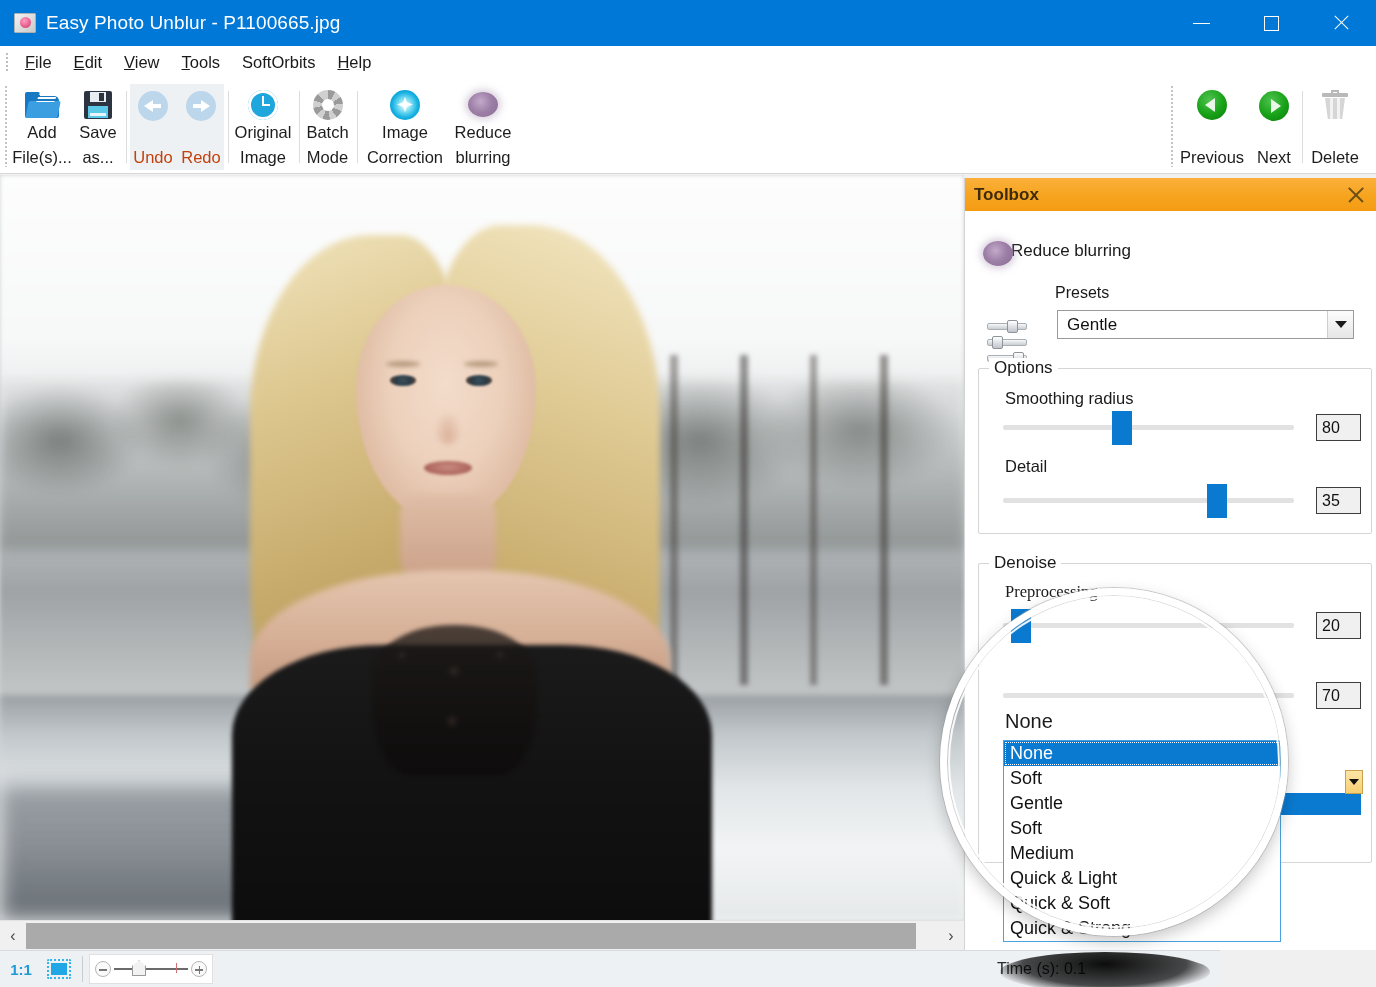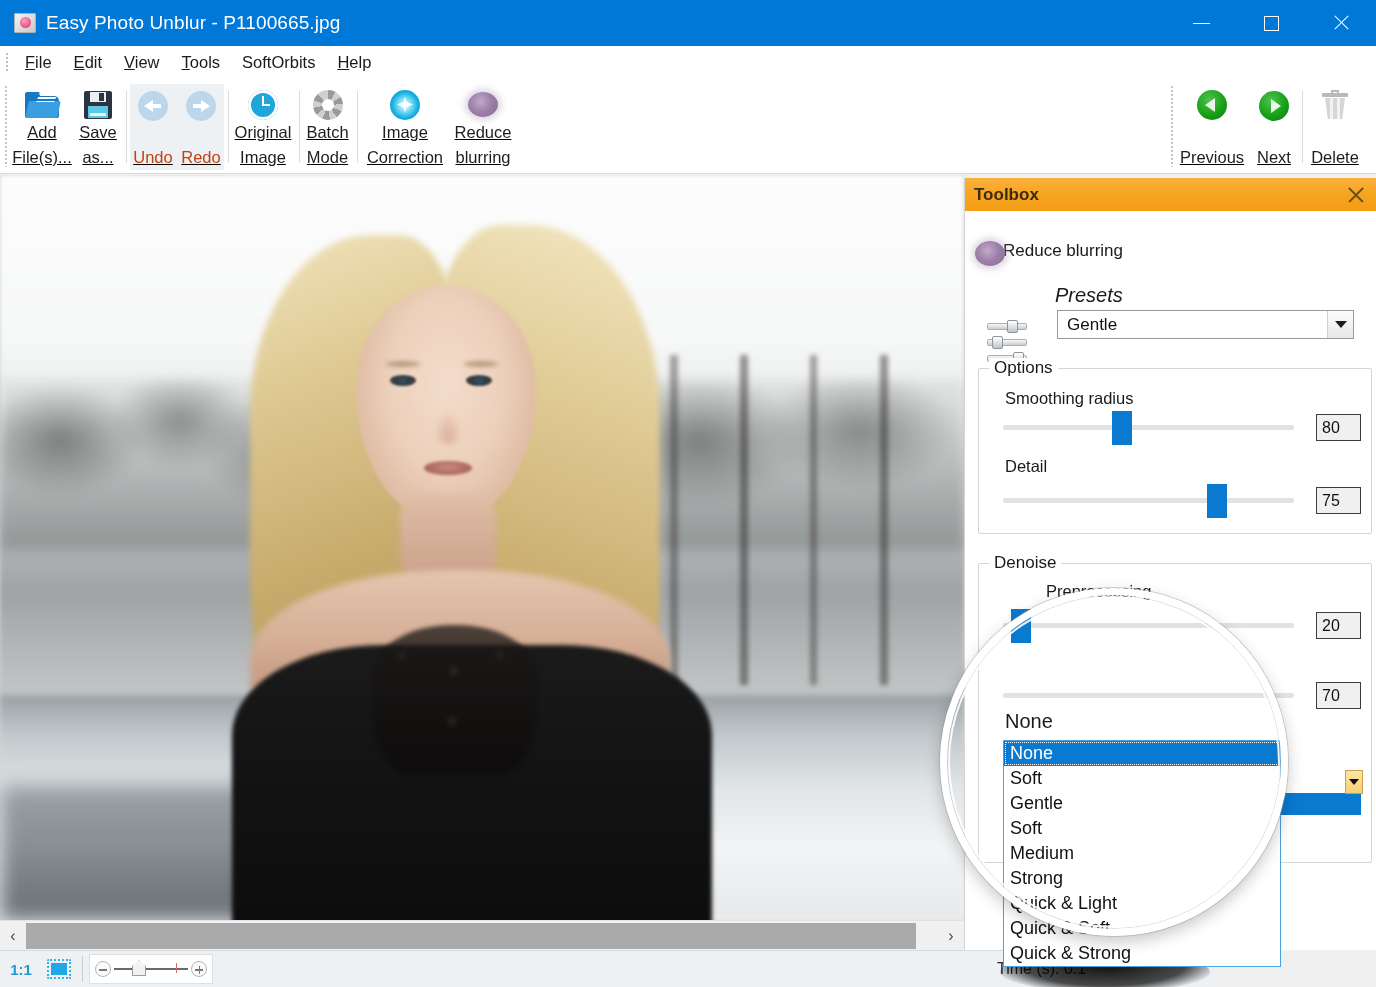--- a/index.html
+++ b/index.html
@@ -77,21 +77,20 @@
   }
   .rib-grip {
     position:absolute; left:4px; top:6px; width:4px; height:82px;
     background-image: radial-gradient(#c4c4c4 40%, transparent 41%);
     background-size: 4px 4px;
   }
   .tool {
     position:absolute; top:5px; height:86px;
     display:flex; flex-direction:column; align-items:center; justify-content:flex-start;
     padding-top:5px;
-    text-decoration:underline;
   }
   .tool .ic { height:38px; display:flex; align-items:center; justify-content:center; }
   .tool .lbl {
     font-size: 16.5px; color:#1d1d1d; line-height: 25px; text-align:center;
     font-family: "Liberation Sans", sans-serif; white-space: nowrap;
   }
   .tool.disabled .lbl { color:#c2410c; }
   .group-sep {
     position:absolute; top:12px; width:1px; height:72px; background:#dcdcdc;
   }
@@ -337,37 +336,37 @@
     font-family:"Liberation Sans", sans-serif; }
   .tb-close { margin-left:auto; margin-right:11px; width:20px; height:20px; position:relative; }
   .tb-close:before, .tb-close:after {
     content:""; position:absolute; left:0; top:9.5px; width:20px; height:1.6px; background:#6b4e14;
   }
   .tb-close:before { transform: rotate(45deg); }
   .tb-close:after  { transform: rotate(-45deg); }
 
   .tb-body { position:absolute; left:0; top:33px; width:412px; height:739px; background:#ffffff; }
 
-  .tb-tool-row { position:absolute; left:2px; top:30px; display:flex; align-items:center; }
+  .tb-tool-row { position:absolute; left:10px; top:30px; display:flex; align-items:center; }
   .tb-tool-row .nm { margin-left:36px; font-size:17px; color:#1a1a1a;
     font-family:"Liberation Sans", sans-serif; }
 
   .sliders-icon { position:absolute; left:22px; top:112px; width:40px; height:46px; }
   .sliders-icon .row { position:absolute; left:0; width:40px; height:7px;
     background: linear-gradient(180deg,#f7f8f9,#c9ced3); border:1px solid #a9afb5; border-radius:2px; }
   .sliders-icon .row:nth-child(1){ top:0; }
   .sliders-icon .row:nth-child(2){ top:16px; }
   .sliders-icon .row:nth-child(3){ top:32px; }
   .sliders-icon .knob { position:absolute; width:11px; height:13px;
     background: linear-gradient(180deg,#ffffff,#bfc5cb); border:1px solid #8e949a; border-radius:2px; }
   .sliders-icon .knob:nth-child(4){ left:20px; top:-3px; }
   .sliders-icon .knob:nth-child(5){ left:5px;  top:13px; }
   .sliders-icon .knob:nth-child(6){ left:26px; top:29px; }
 
-  .presets-label { position:absolute; left:1055px; top:284px; font-size:20px; color:#1a1a1a;font-style:italic; }
+  .presets-label { position:absolute; left:1055px; top:284px; font-size:16px; color:#1a1a1a; }
   .combo {
     position:absolute; background:#ffffff; border:1px solid #9a9a9a;
     display:flex; align-items:center;
   }
   .combo .val { padding-left:9px; font-size:17px; color:#111; flex:1;
     font-family:"Liberation Sans", sans-serif; }
   .combo .arrowbox {
     width:26px; height:100%; background: linear-gradient(180deg,#fcfcfc,#e6e6e6);
     border-left:1px solid #cfcfcf; display:flex; align-items:center; justify-content:center;
   }
@@ -674,43 +673,42 @@
     <div class="legend">Options</div>
   </div>
   <div class="slabel" style="left:1005px; top:389px;">Smoothing radius</div>
   <div class="strack" style="left:1003px; top:425px; width:291px;"></div>
   <div class="sthumb" style="left:1112px; top:411px;"></div>
   <div class="snum" style="left:1316px; top:414px;">80</div>
 
   <div class="slabel" style="left:1005px; top:457px;">Detail</div>
   <div class="strack" style="left:1003px; top:498px; width:291px;"></div>
   <div class="sthumb" style="left:1207px; top:484px;"></div>
-  <div class="snum" style="left:1316px; top:487px;">75</div>
+  <div class="snum" style="left:1316px; top:487px;">35</div>
 
   <div class="fieldset" style="left:978px; top:563px; width:394px; height:300px;padding-left:8px;">
     <div class="legend">Denoise</div>
   </div>
-  <div class="slabel" style="left:1046px; top:582px;">Preprocessing</div>
+  <div class="slabel" style="left:1005px; top:582px;font-family:Liberation Serif, serif;">Preprocessing</div>
   <div class="strack" style="left:1003px; top:623px; width:291px;"></div>
   <div class="sthumb" style="left:1011px; top:609px;"></div>
   <div class="snum" style="left:1316px; top:612px;">20</div>
 
   <div class="strack" style="left:1003px; top:693px; width:291px;"></div>
   <div class="snum" style="left:1316px; top:682px;">70</div>
 
   <div class="magnified-text mag-none">None</div>
 
   <div class="dd-bluebar"></div>
   <div class="dd-list">
     <div class="dd-item sel">None</div>
     <div class="dd-item">Soft</div>
     <div class="dd-item">Gentle</div>
     <div class="dd-item">Soft</div>
     <div class="dd-item">Medium</div>
-    <div class="dd-item">Strong</div>
     <div class="dd-item">Quick &amp; Light</div>
     <div class="dd-item">Quick &amp; Soft</div>
     <div class="dd-item">Quick &amp; Strong</div>
   </div>
 
   <div class="dd-scrollbtn">
     <div class="caret"></div>
   </div>
 
   <div class="lens-shadow"></div>

